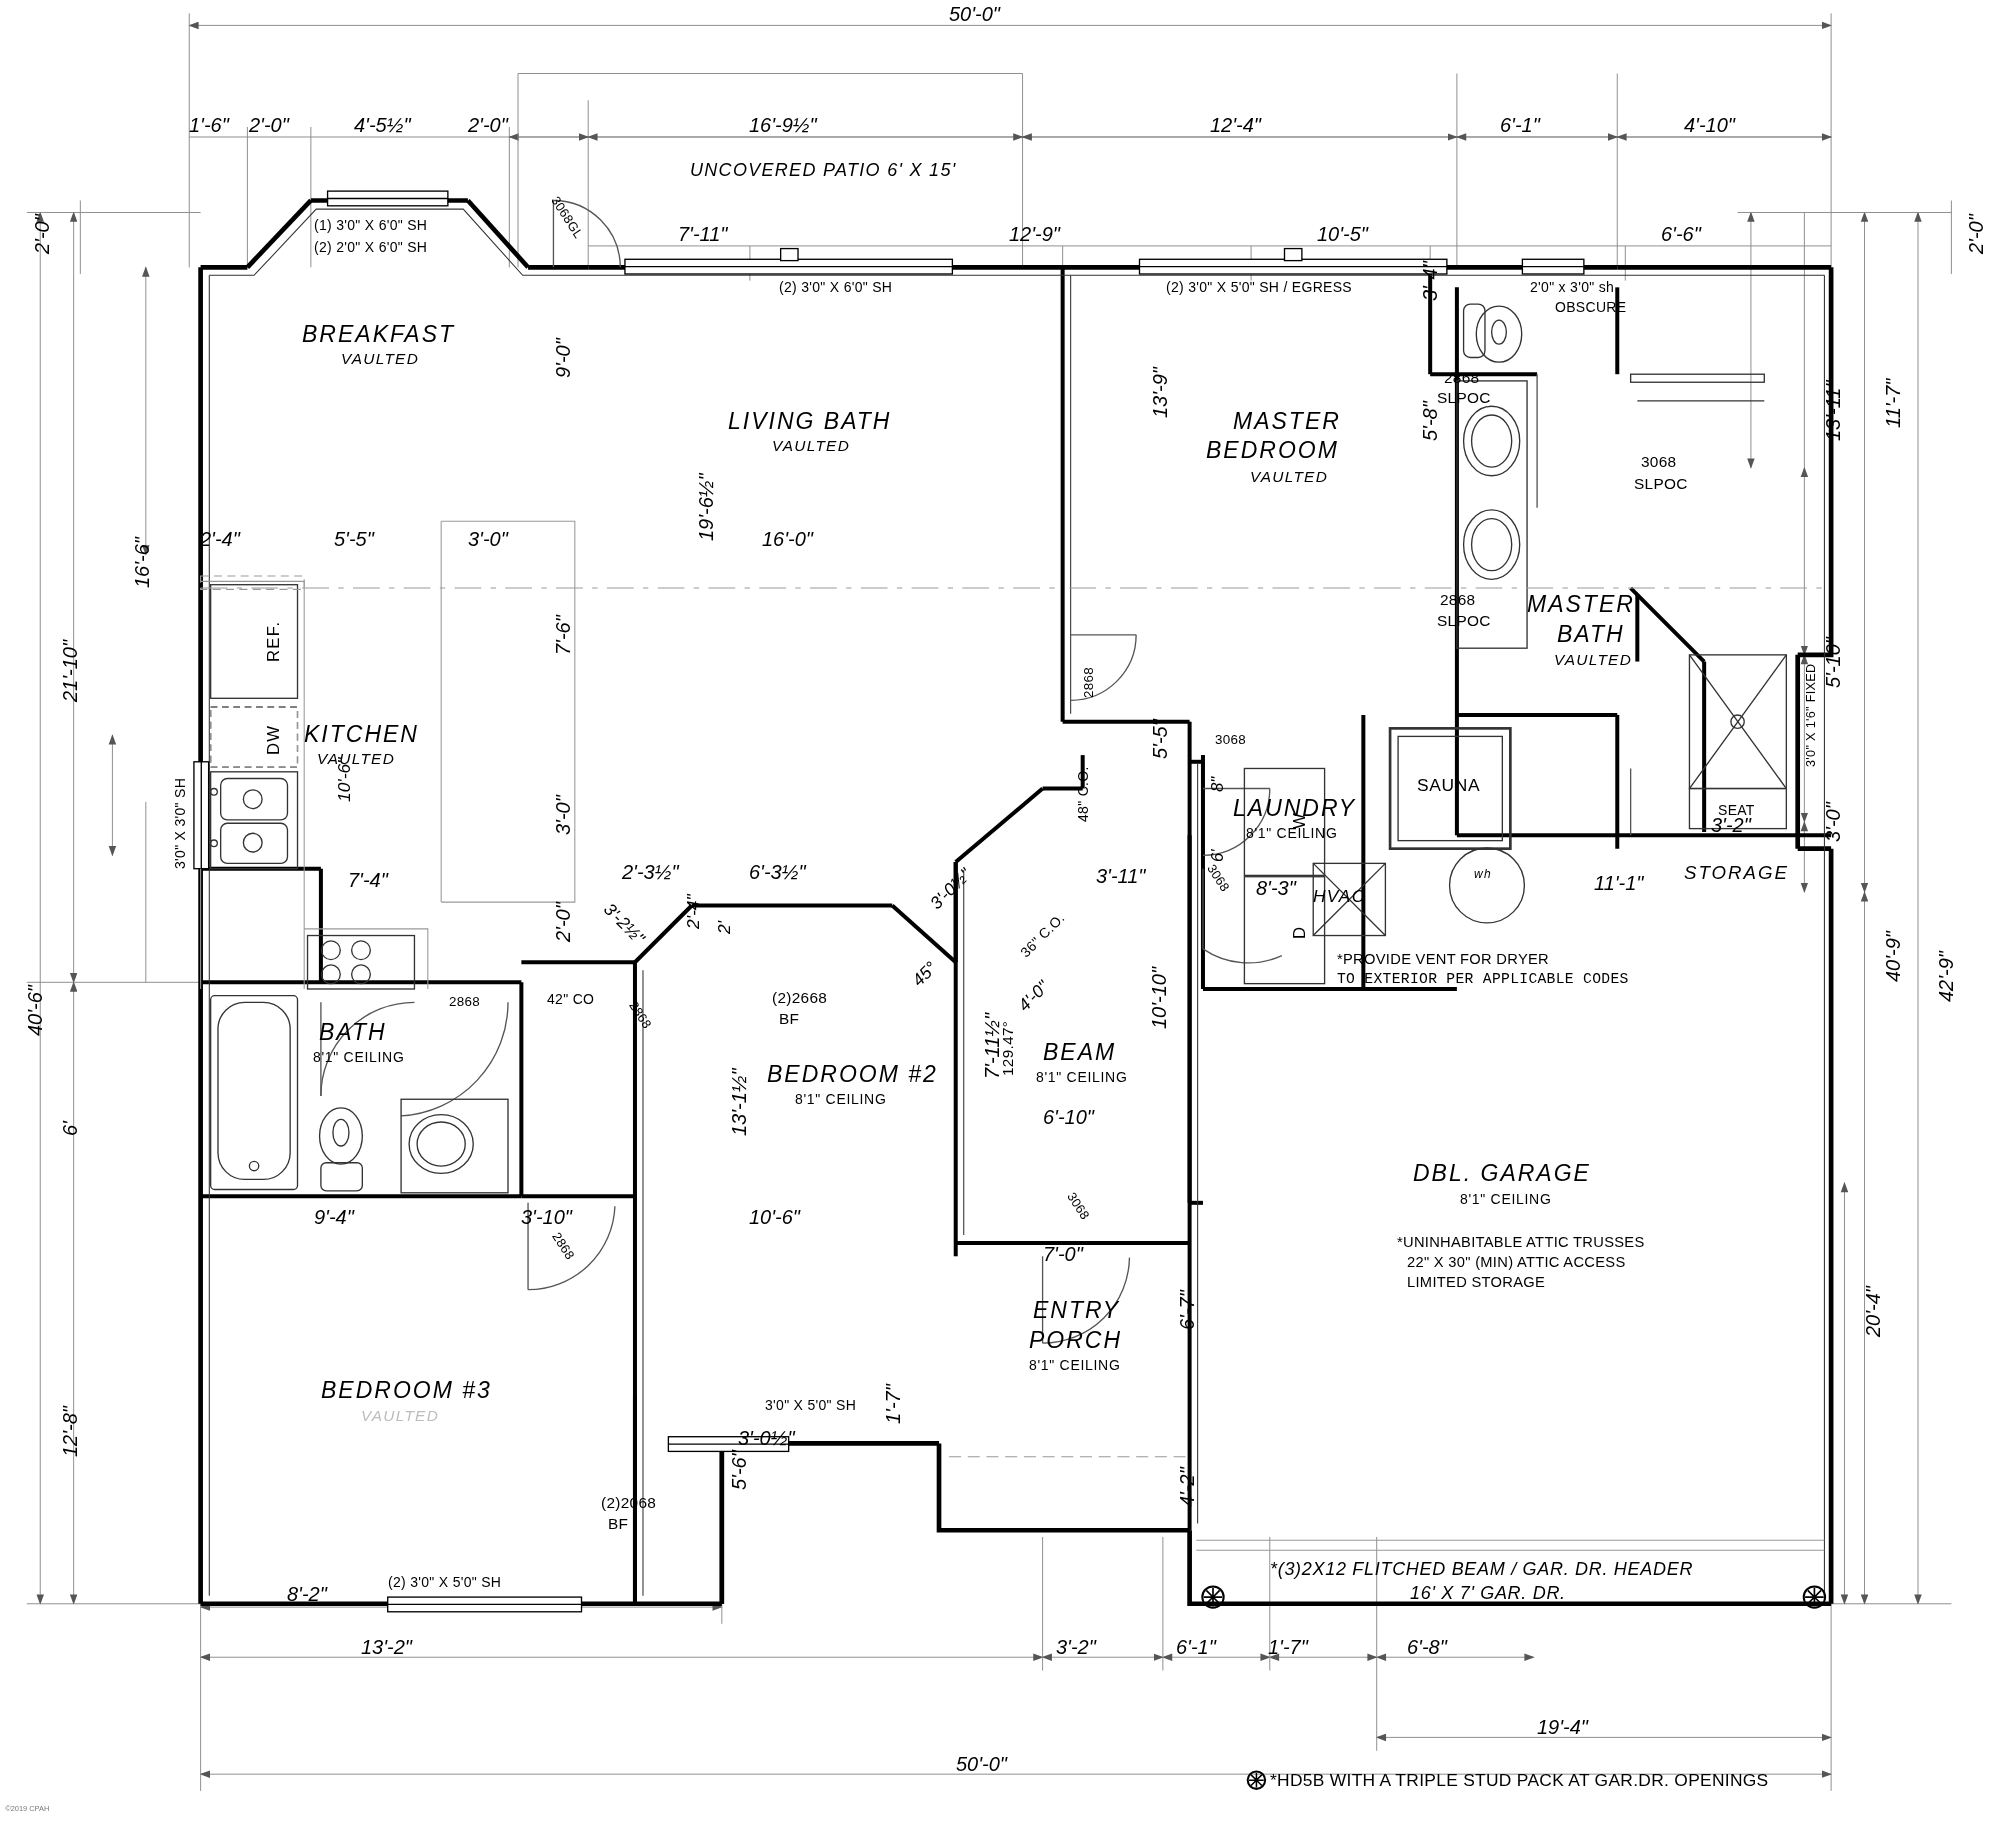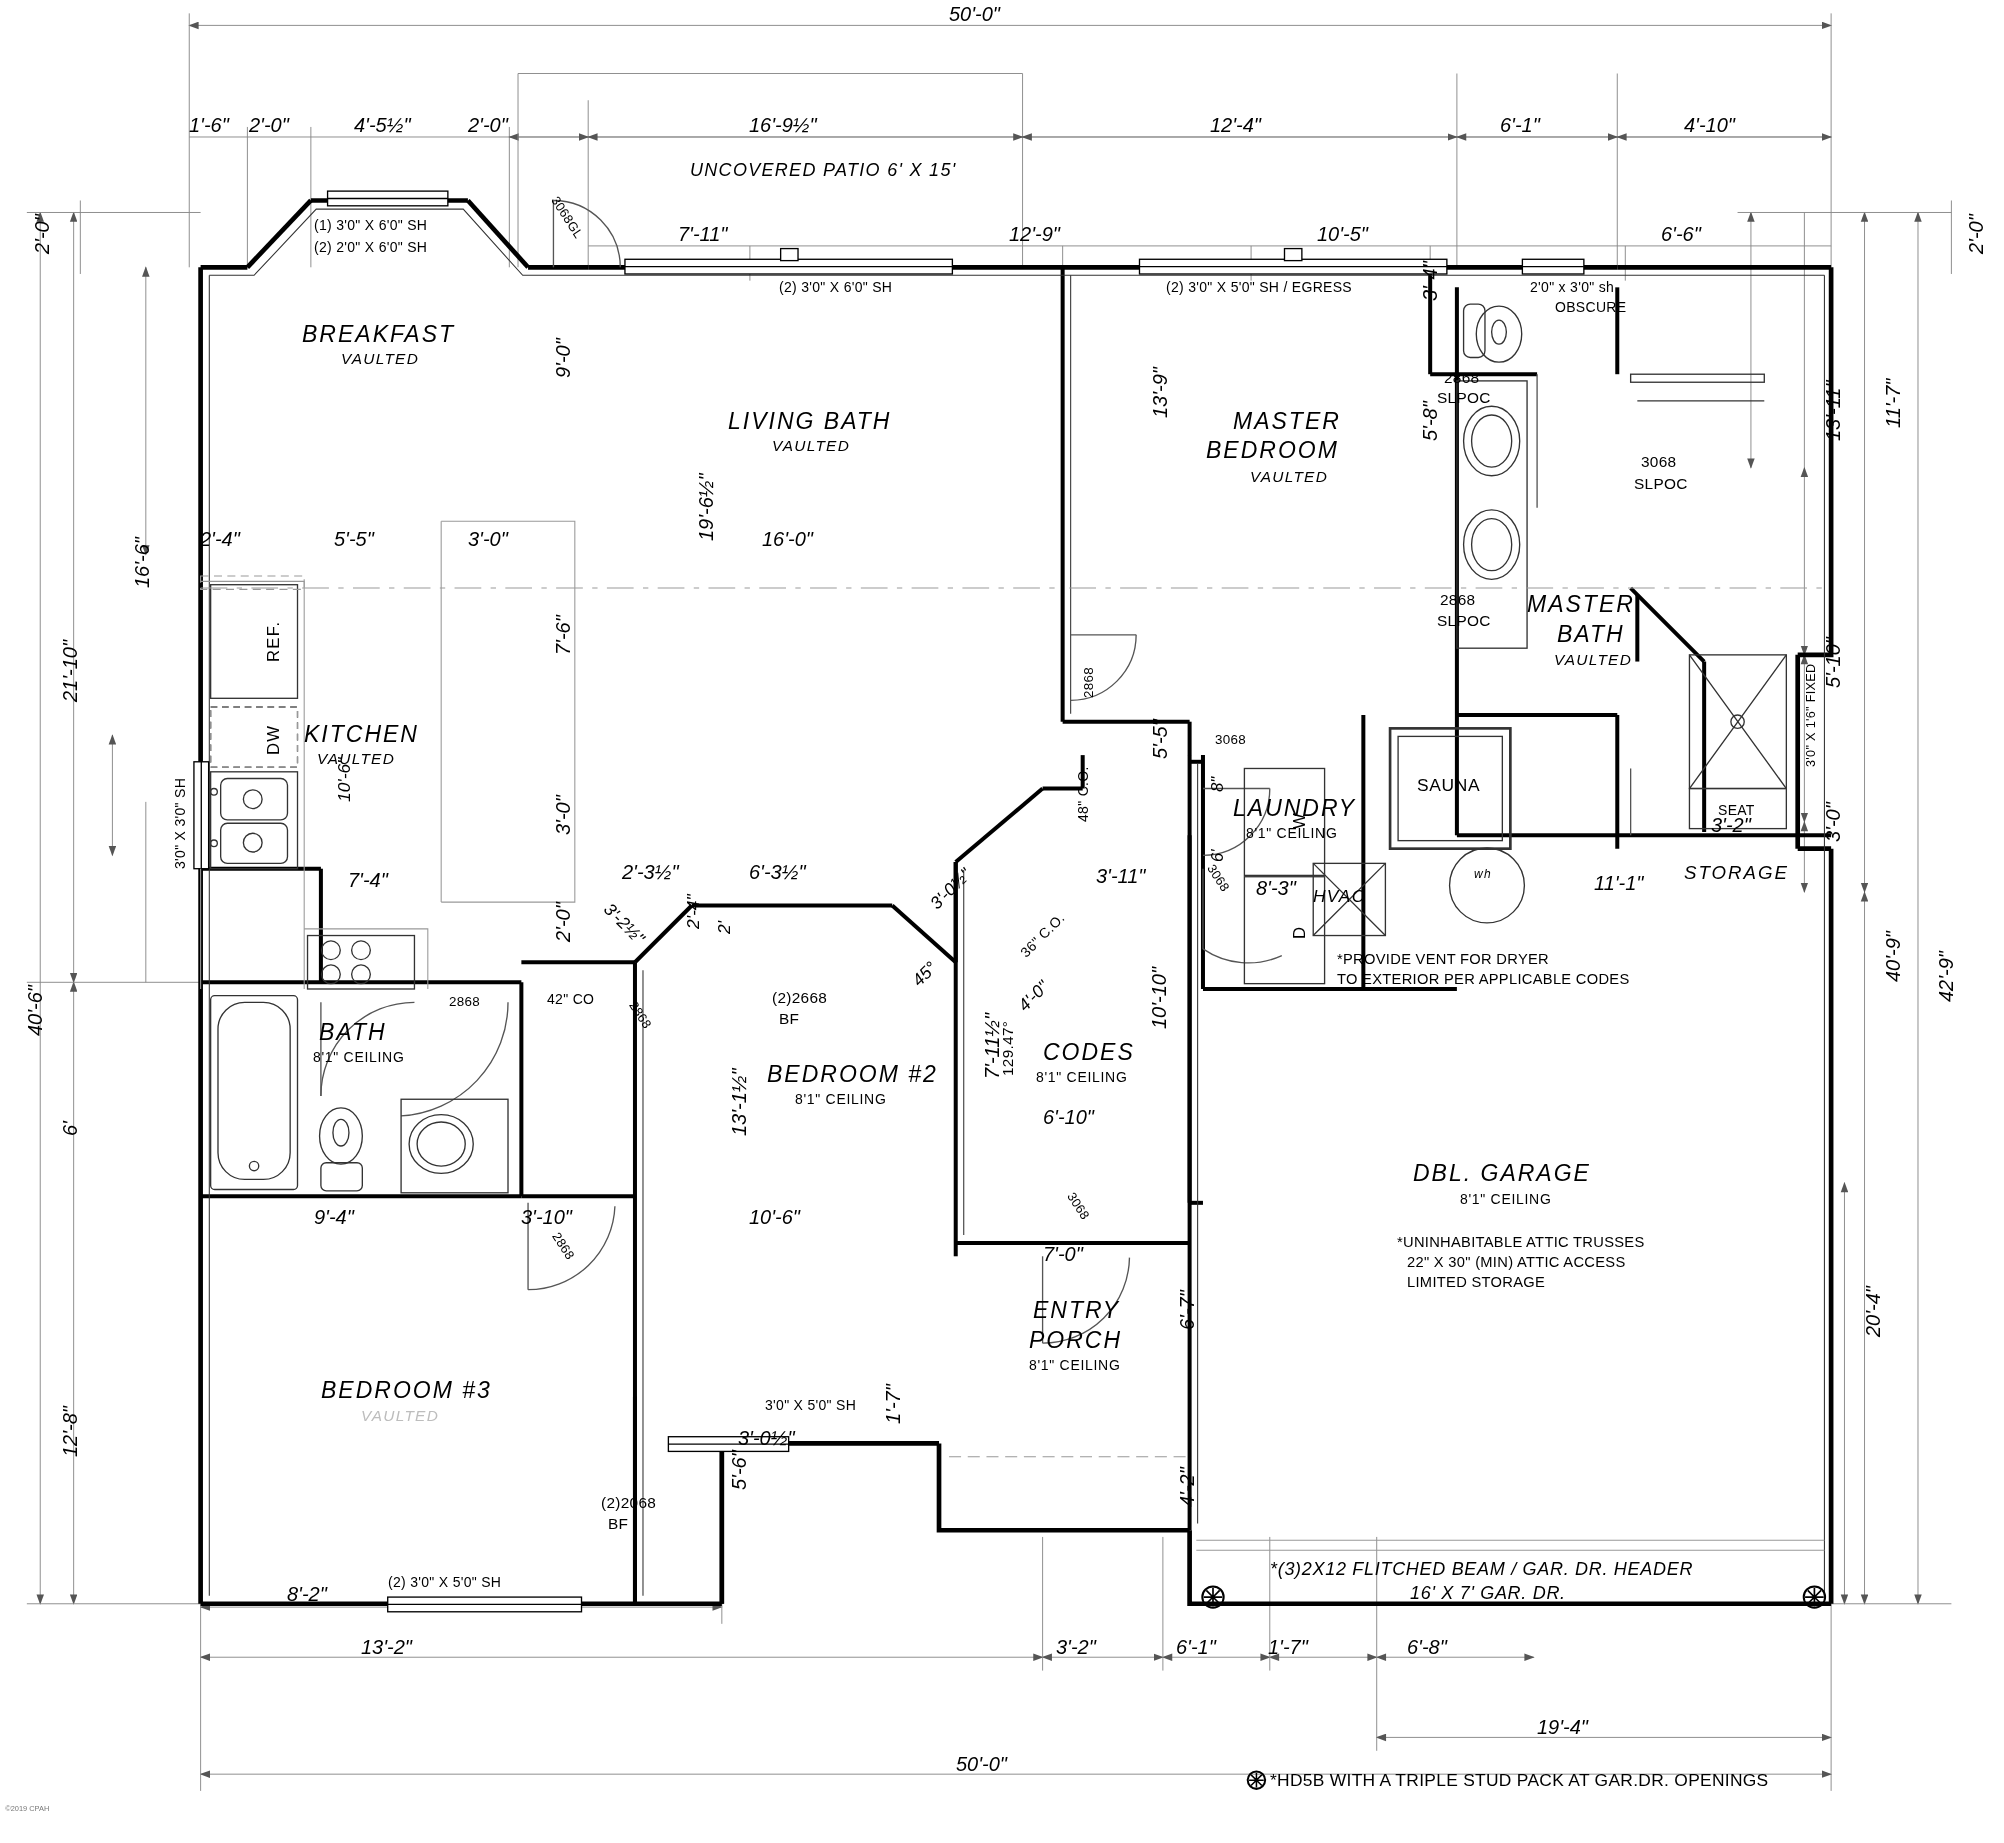--- a/index.html
+++ b/index.html
@@ -373,21 +373,21 @@
 
 <div class="lbl room-name" style="left:319px;top:1019px;">BATH</div>
 <div class="lbl ceil" style="left:313px;top:1049px;">8'1" CEILING</div>
 
 <div class="lbl room-name" style="left:767px;top:1061px;">BEDROOM #2</div>
 <div class="lbl ceil" style="left:795px;top:1091px;">8'1" CEILING</div>
 
 <div class="lbl room-name" style="left:321px;top:1377px;">BEDROOM #3</div>
 <div class="lbl room-sub vaultgrey" style="left:361px;top:1407px;">VAULTED</div>
 
-<div class="lbl room-name" style="left:1043px;top:1039px;">CODES</div>
+<div class="lbl room-name" style="left:1043px;top:1039px;">BEAM</div>
 <div class="lbl ceil" style="left:1036px;top:1069px;">8'1" CEILING</div>
 
 <div class="lbl room-name" style="left:1033px;top:1297px;">ENTRY</div>
 <div class="lbl room-name" style="left:1029px;top:1327px;">PORCH</div>
 <div class="lbl ceil" style="left:1029px;top:1357px;">8'1" CEILING</div>
 
 <div class="lbl room-name" style="left:1233px;top:795px;">LAUNDRY</div>
 <div class="lbl ceil" style="left:1246px;top:825px;">8'1" CEILING</div>
 
 <div class="lbl room-name" style="left:1413px;top:1160px;">DBL. GARAGE</div>
@@ -434,21 +434,21 @@
 <div class="lbl tag" style="left:772px;top:989px;font-size:15.4px;">(2)2668</div>
 <div class="lbl tag" style="left:779px;top:1010px;font-size:15.4px;">BF</div>
 <div class="lbl tag" style="left:601px;top:1494px;font-size:15.4px;">(2)2068</div>
 <div class="lbl tag" style="left:608px;top:1515px;font-size:15.4px;">BF</div>
 <div class="lbl tag" style="left:547px;top:991px;font-size:14px;">42" CO</div>
 <div class="lbl tag r90" style="left:1075px;top:822px;font-size:14px;">48" C.O.</div>
 <div class="lbl tag rot45" style="left:1017px;top:949px;font-size:14px;">36" C.O.</div>
 <div class="lbl tag r90" style="left:999px;top:1076px;font-size:15.4px;">129.47°</div>
 
 <div class="lbl note" style="left:1337px;top:950px;">*PROVIDE VENT FOR DRYER</div>
-<div class="lbl note" style="left:1337px;top:970px;">TO EXTERIOR PER APPLICABLE CODES</div>
+<div class="lbl note" style="left:1337px;top:970px;font-family:Liberation Mono, monospace;">TO EXTERIOR PER APPLICABLE CODES</div>
 
 <div class="lbl note" style="left:1397px;top:1233px;">*UNINHABITABLE ATTIC TRUSSES</div>
 <div class="lbl note" style="left:1407px;top:1253px;">22" X 30" (MIN) ATTIC ACCESS</div>
 <div class="lbl note" style="left:1407px;top:1273px;">LIMITED STORAGE</div>
 
 <div class="lbl noteI" style="left:1270px;top:1538px;">*(3)2X12 FLITCHED BEAM / GAR. DR. HEADER</div>
 <div class="lbl noteI" style="left:1410px;top:1562px;">16' X 7' GAR. DR.</div>
 
 <div class="lbl note" style="left:1270px;top:1770px;font-size:17.4px;">*HD5B WITH A TRIPLE STUD PACK AT GAR.DR. OPENINGS</div>
 <div class="lbl tiny" style="left:5.3px;top:1804px;">©2019 CPAH</div>

